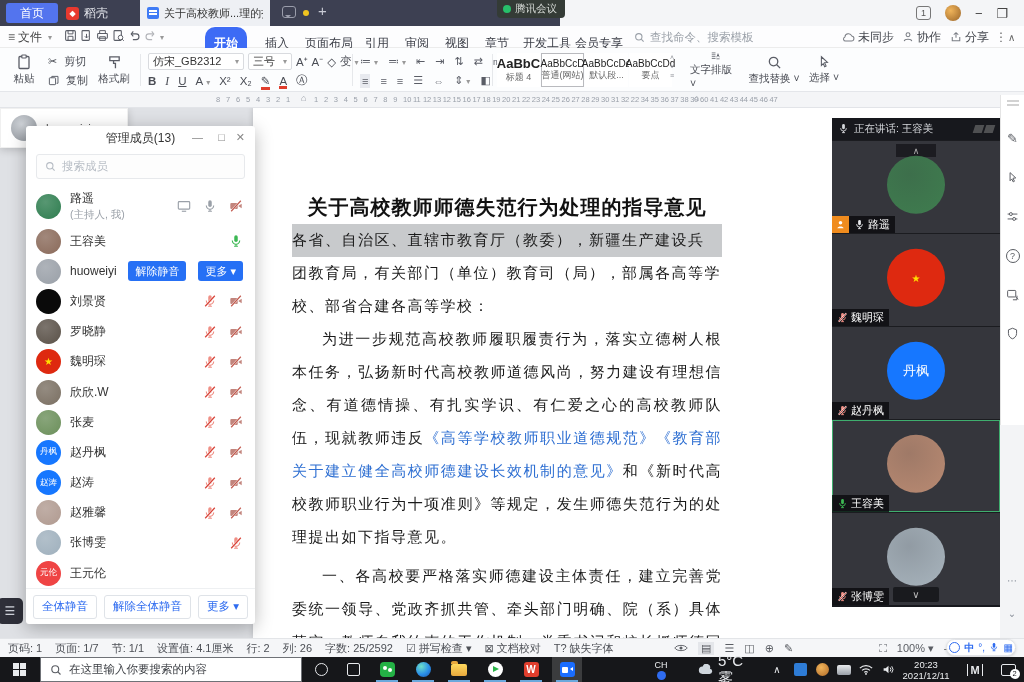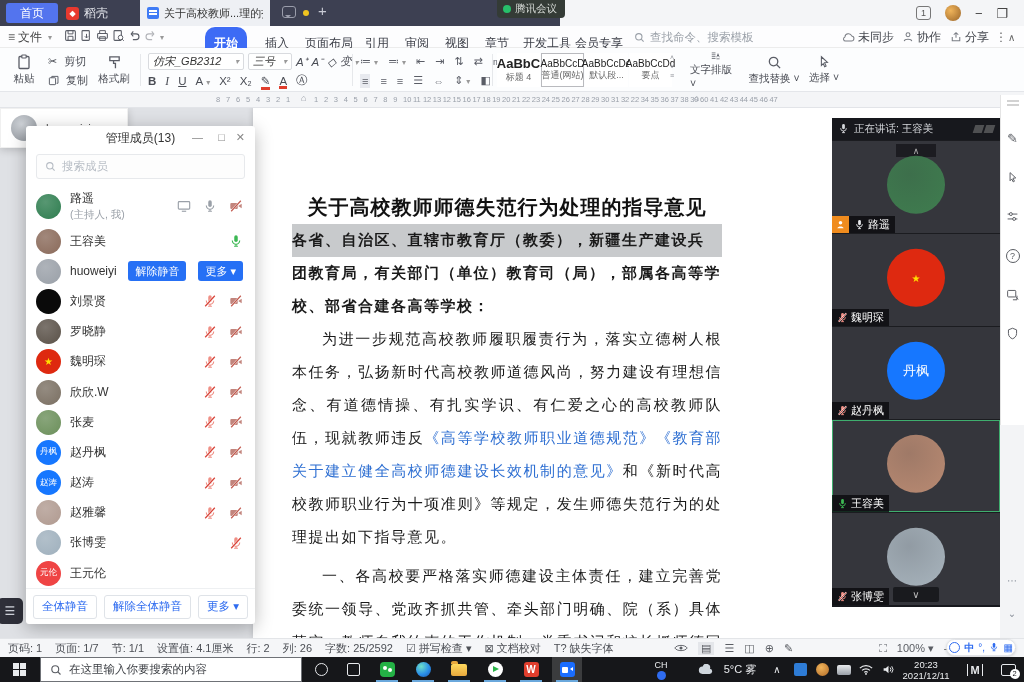--- a/index.html
+++ b/index.html
@@ -62,21 +62,21 @@
   #ruler .rn { position:absolute; top:3px; font-size:7.5px; color:#9aa0aa; }
   #ruler .mk { position:absolute; top:2px; font-size:9px; color:#8a909a; }
 
   
   #docarea { left:0; top:108px; width:1024px; height:530px; background:#dfe1e5; overflow:hidden; }
   #page { position:absolute; left:253px; top:0; width:771px; height:530px; background:#fff; box-shadow:0 0 6px rgba(0,0,0,.18); }
   #page-content { position:absolute; left:39px; top:0; width:430px; }
   .doc-title { padding-top:86px; font-size:20px; font-weight:bold; color:#111; text-align:center; letter-spacing:1px; font-family:"Liberation Sans",sans-serif; }
   .para { font-family:"Liberation Serif",serif; font-size:15px; line-height:33px; letter-spacing:1.5px; color:#1a1a1a; text-align:justify; }
   .p1 { margin-top:3px; }
-  .p1 .line { white-space:nowrap;font-weight:bold; }
+  .p1 .line { white-space:nowrap; }
   .p1 .line.sel { background:#c8cacc; }
   .p2 { text-indent:2em; }
   .p3 { margin-top:6px; text-indent:2em; }
   .doclink { color:#2e6fd2; }
   #collab-card { left:262px; top:124px; width:128px; height:40px; background:#fff; box-shadow:0 2px 8px rgba(0,0,0,.18); border:1px solid #f0f0f0; display:flex; align-items:center; gap:9px; padding:0 10px; z-index:30; }
   #collab-card .cav { width:26px; height:26px; border-radius:50%; background:radial-gradient(circle at 40% 35%, #cfd3d8, #8d9299); flex:none; }
   #collab-card .cname { font-size:11.5px; color:#555; }
   #float-tool { left:-3px; top:490px; width:26px; height:26px; background:#2e2f39; border-radius:5px; color:#cfd2da; display:flex; align-items:center; justify-content:center; font-size:12px; z-index:40; }
 
   
@@ -278,21 +278,21 @@
         </svg>
       <span>复制</span>
     </div>
     <div class="tbig" style="left:94px;width:40px;">
       <svg width="15" height="15" viewBox="0 0 16 16">
           <path d="M3 2h10v4H3z M7 6v3h2v5" fill="none" stroke="#5a5d66" stroke-width="1.4"></path>
         </svg>
       <span>格式刷</span>
     </div>
     <div class="vsep" style="left:140px;"></div>
-    <div class="trow" style="left:148px;top:4px;gap:4px;font-style:italic;">
+    <div class="trow" style="left:148px;top:4px;gap:4px;">
       <span class="combo" style="width:96px;">
           <span>仿宋_GB2312</span>
           <span class="carr">▾</span>
         </span>
       <span class="combo" style="width:44px;">
           <span>三号</span>
           <span class="carr">▾</span>
         </span>
       <span class="tgl">A⁺</span>
       <span class="tgl">A⁻</span>
@@ -996,21 +996,21 @@
       </div>
     <div class="tray chbox" style="left:648px;width:26px;">
       <span>CH</span>
       <span class="chdot"></span>
     </div>
     <div class="tray" style="left:696px;width:20px;">
       <svg width="16" height="11" viewBox="0 0 18 12">
           <path d="M5 11h8a3 3 0 0 0 .5-5.95A4.2 4.2 0 0 0 5.3 2.6 3.4 3.4 0 0 0 5 11z" fill="#cfd6dd"></path>
         </svg>
     </div>
-    <div class="tray" style="left:718px;width:44px;font-size:11px;">
+    <div class="tray" style="left:718px;width:44px;font-size:15px;">
         <span>5°C 雾</span>
       </div>
     <div class="tray" style="left:768px;width:18px;font-size:10px;">∧</div>
     <div class="tray" style="left:790px;width:20px;">
         <span style="width:13px;height:13px;background:#2e7cd6;border-radius:2px;"></span>
       </div>
     <div class="tray" style="left:812px;width:20px;">
         <span style="width:13px;height:13px;background:radial-gradient(circle at 40% 35%,#f0b45a,#b06a28);border-radius:50%;"></span>
       </div>
     <div class="tray" style="left:834px;width:20px;">

